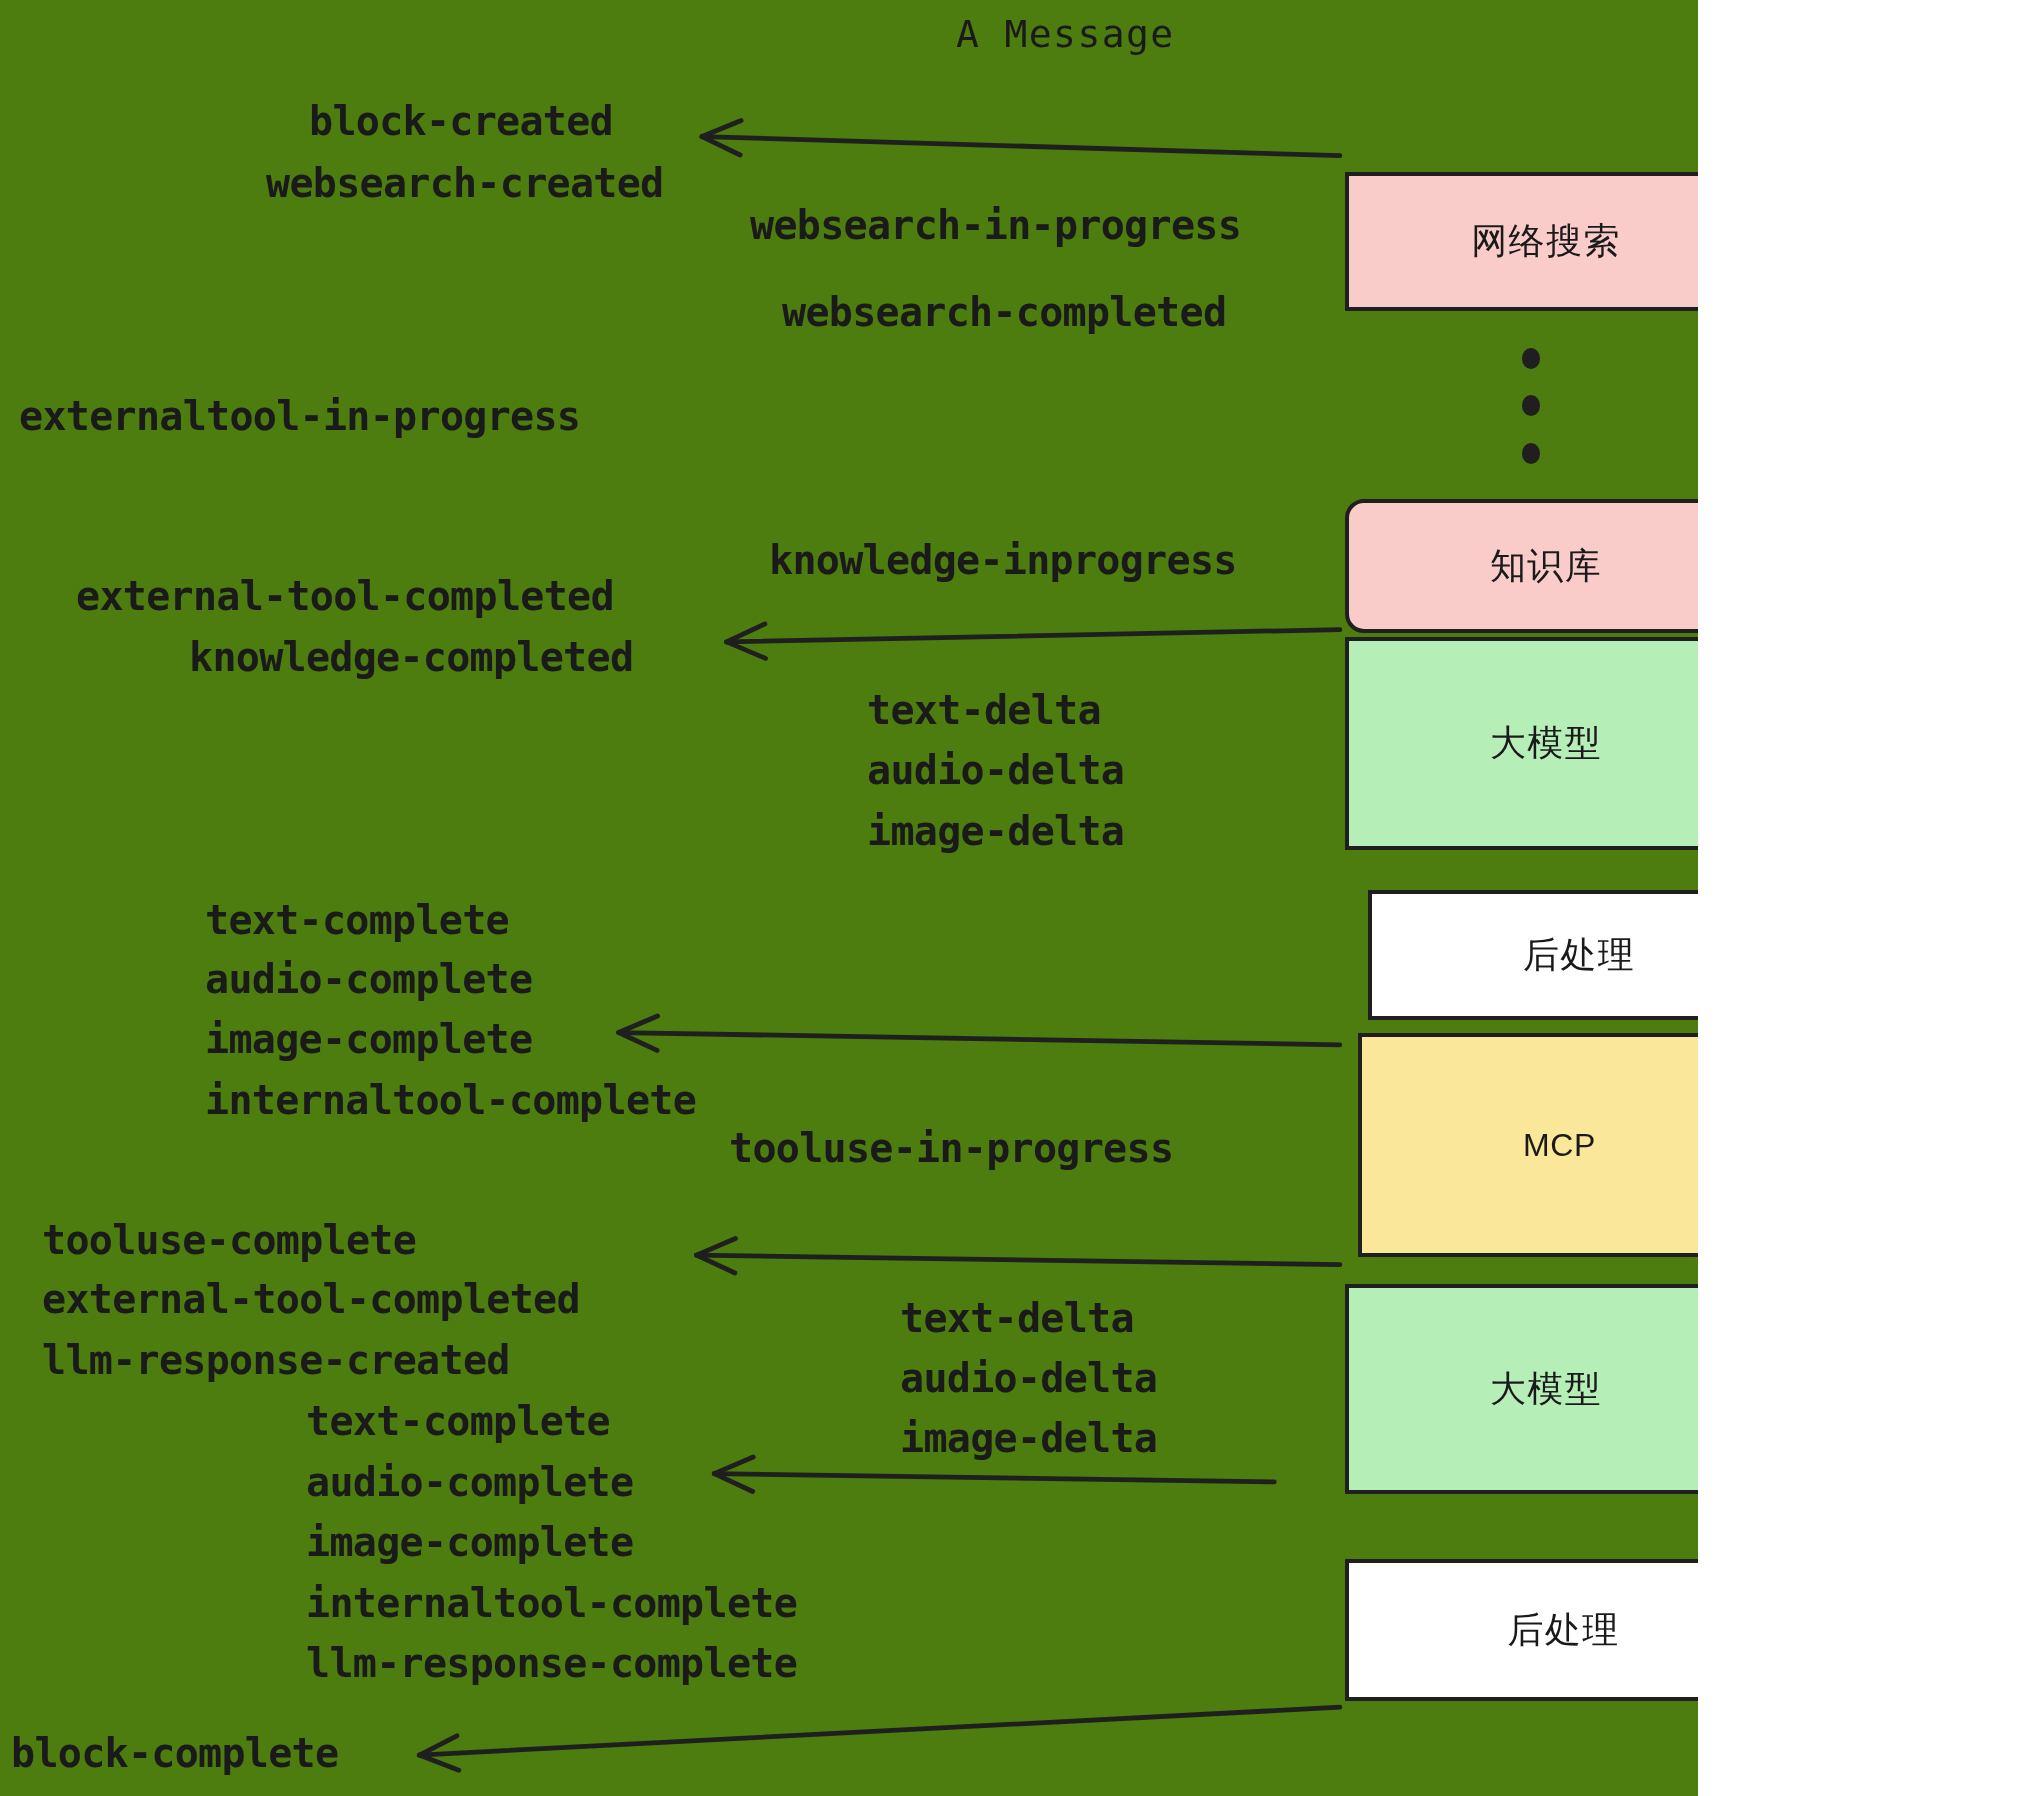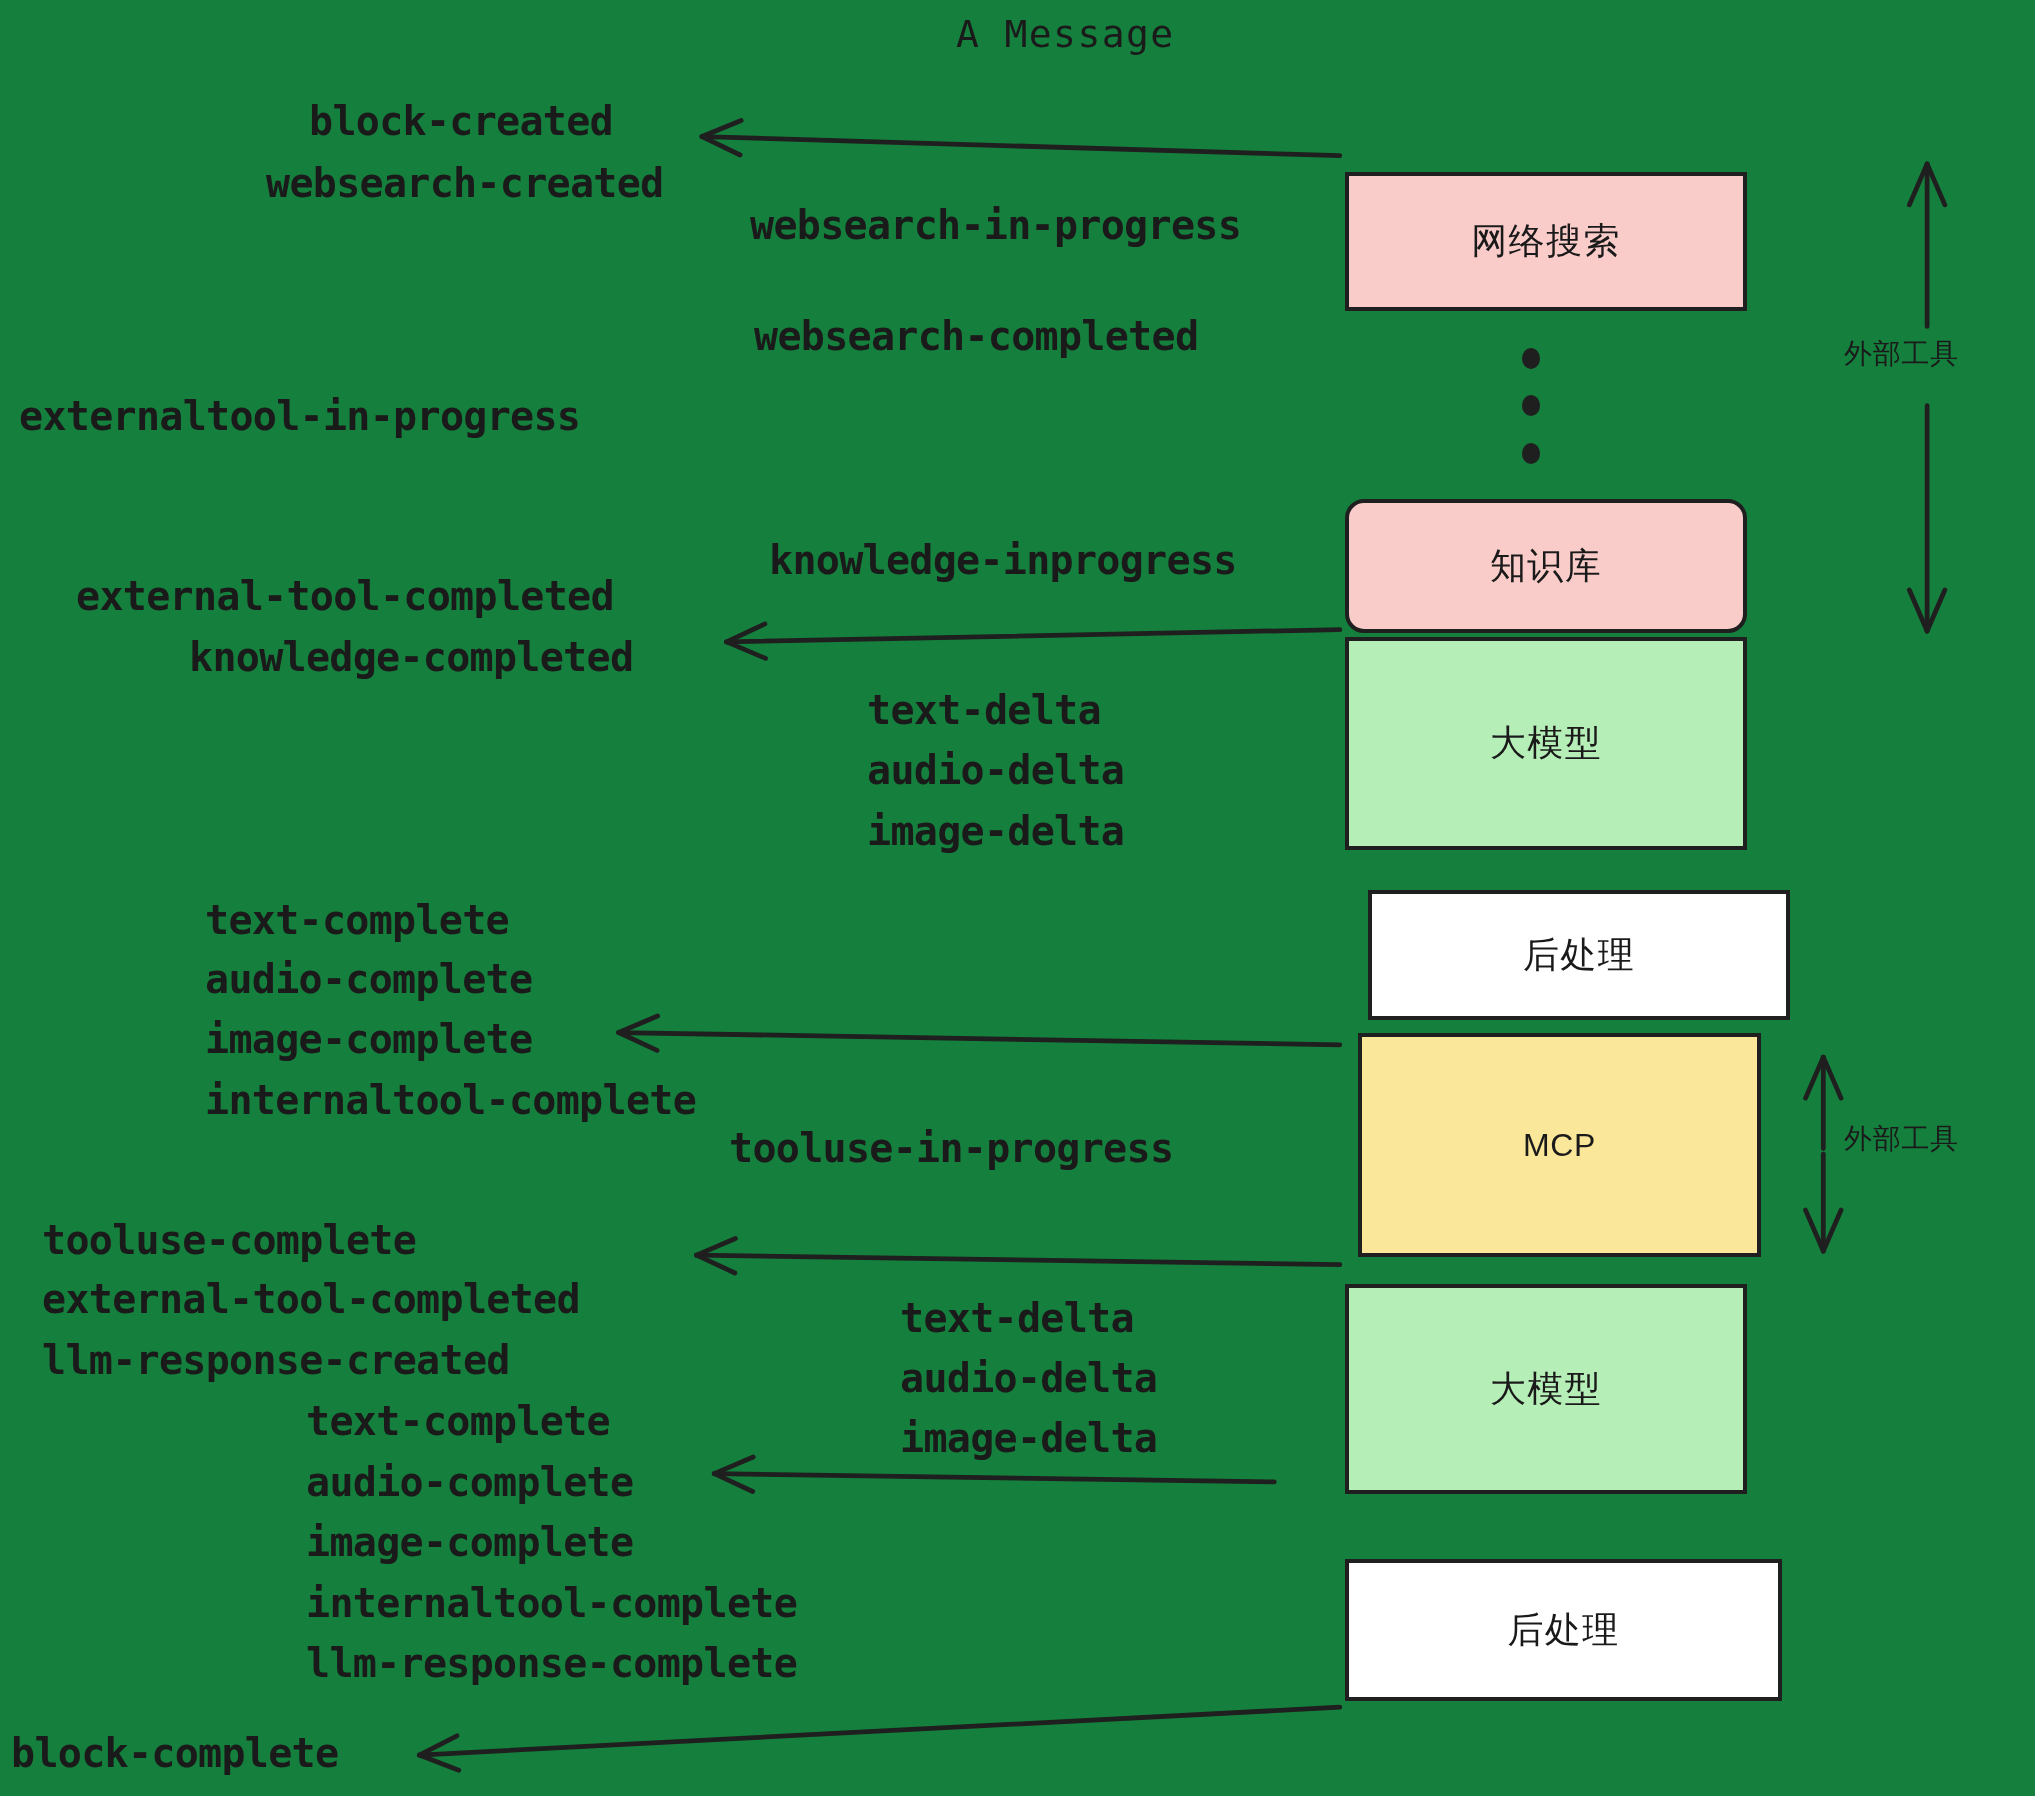--- a/index.html
+++ b/index.html
@@ -2,23 +2,23 @@
 <html style="font-size:11px"><head>
 <meta charset="utf-8">
 <style>
   html, body {
     margin: 0;
     padding: 0;
     background: #ffffff;
   }
   #stage {
     position: relative;
-    width: 2035px;
+    width: 1698px;
     height: 1796px;
-    background: #15803d;
+    background: #4d7c0f;
     overflow: hidden;
     font-family: "DejaVu Sans Mono", monospace;
   }
   .evt {
     position: absolute;
     font-family: "DejaVu Sans Mono", monospace;
     font-size: 40px;
     line-height: 1;
     color: #1a1a1a;
     white-space: pre;
@@ -145,21 +145,21 @@
       <div class="node" style="left: 1345px; top: 637px; width: 402px; height: 213px; background: rgb(182, 238, 184);">大模型</div>
       <div class="node" style="left: 1368px; top: 890px; width: 422px; height: 130px; background: rgb(255, 255, 255);">后处理</div>
       <div class="node mcp" style="left: 1358px; top: 1033px; width: 403px; height: 224px; background: rgb(250, 231, 154);">MCP</div>
       <div class="node" style="left: 1345px; top: 1284px; width: 402px; height: 210px; background: rgb(182, 238, 184);">大模型</div>
       <div class="node" style="left: 1345px; top: 1559px; width: 437px; height: 142px; background: rgb(255, 255, 255);">后处理</div>
     </div>
   <div id="events-layer">
       <div class="evt" style="left: 309px; top: 101px;">block-created</div>
       <div class="evt" style="left: 266px; top: 163px;">websearch-created</div>
       <div class="evt" style="left: 750px; top: 205px;">websearch-in-progress</div>
-      <div class="evt" style="left: 754px; top: 292px; margin-top: 24px;">websearch-completed</div>
+      <div class="evt" style="left: 782px; top: 292px;">websearch-completed</div>
       <div class="evt" style="left: 19px; top: 396px;">externaltool-in-progress</div>
       <div class="evt" style="left: 769px; top: 540px;">knowledge-inprogress</div>
       <div class="evt" style="left: 76px; top: 576px;">external-tool-completed</div>
       <div class="evt" style="left: 189px; top: 637px;">knowledge-completed</div>
       <div class="evt" style="left: 867px; top: 690px;">text-delta</div>
       <div class="evt" style="left: 867px; top: 750px;">audio-delta</div>
       <div class="evt" style="left: 867px; top: 811px;">image-delta</div>
       <div class="evt" style="left: 205px; top: 900px;">text-complete</div>
       <div class="evt" style="left: 205px; top: 959px;">audio-complete</div>
       <div class="evt" style="left: 205px; top: 1019px;">image-complete</div>

